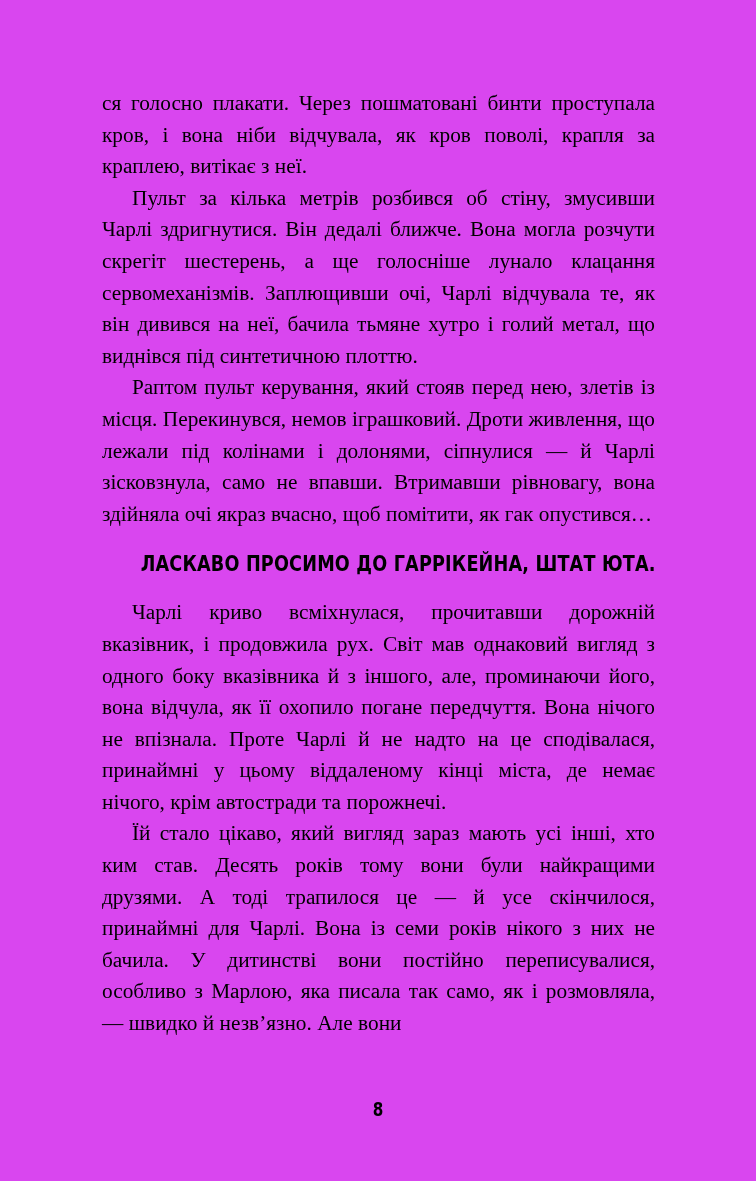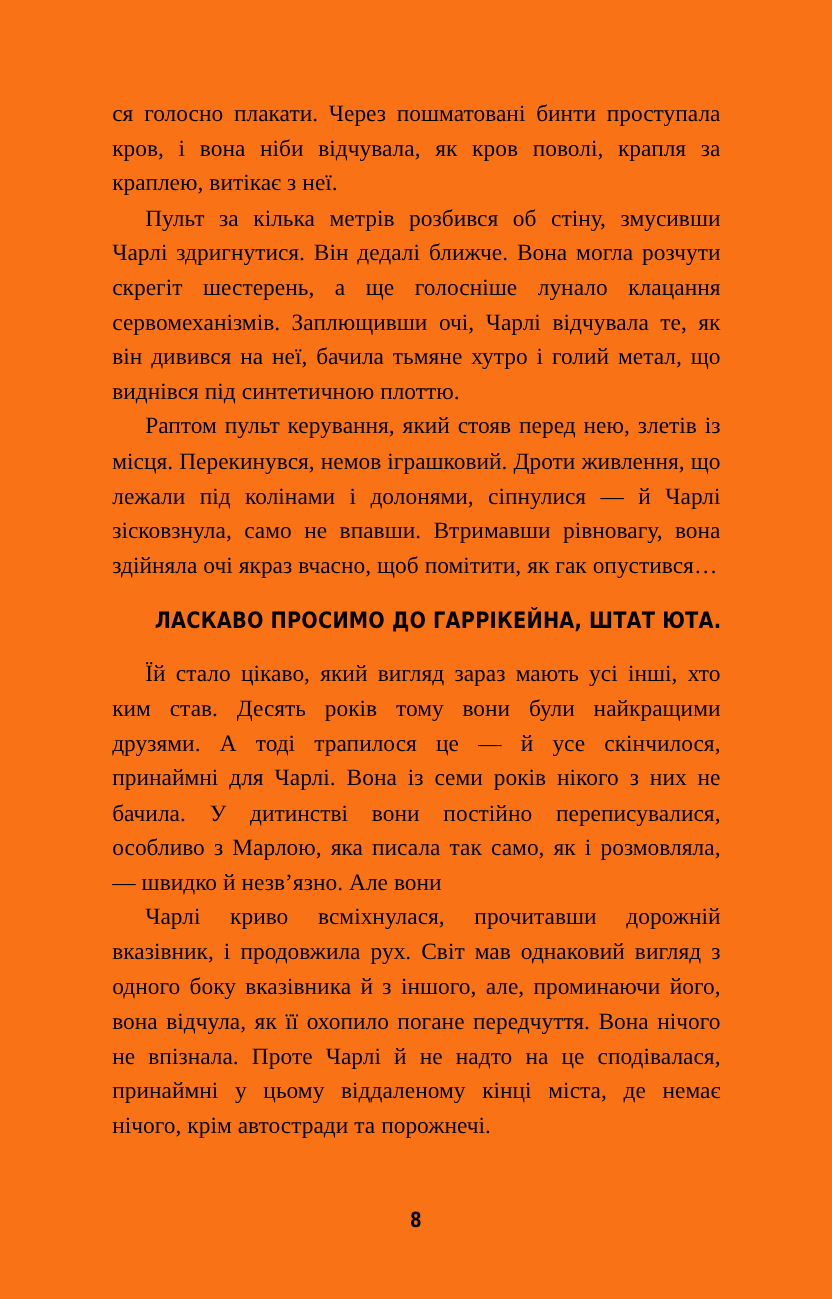--- a/index.html
+++ b/index.html
@@ -12,21 +12,21 @@
     background: #ffffff;
     font-family: "Liberation Serif", "DejaVu Serif", serif;
     color: #000000;
     overflow: hidden;
   }
 
   .page {
     position: relative;
     width: 756px;
     height: 1181px;
-    background: #f97316;
+    background: #d946ef;
     box-sizing: border-box;
   }
 
   .text-column {
     position: absolute;
     left: 102px;
     top: 88px;
     width: 553px;
   }
 
@@ -87,21 +87,21 @@
     <p class="body-par">Пульт за кілька метрів розбився об стіну, змусивши Чарлі здригнутися. Він дедалі ближче. Вона могла розчути скрегіт шестерень, а ще голосніше лунало клацання сервомеханізмів. Заплющивши очі, Чарлі відчувала те, як він дивився на неї, бачила тьмяне хутро і голий метал, що виднівся під синтетичною плоттю.</p>
 
     <p class="body-par">Раптом пульт керування, який стояв перед нею, злетів із місця. Перекинувся, немов іграшковий. Дроти живлення, що лежали під колінами і долонями, сіпнулися — й Чарлі зісковзнула, само не впавши. Втримавши рівновагу, вона здійняла очі якраз вчасно, щоб помітити, як гак опустився…</p>
 
     <div class="gap-before-sign"></div>
 
     <p class="sign-heading">ЛАСКАВО ПРОСИМО ДО ГАРРІКЕЙНА, ШТАТ ЮТА.</p>
 
     <div class="gap-after-sign"></div>
 
+    <p class="body-par">Чарлі криво всміхнулася, прочитавши дорожній вказівник, і продовжила рух. Світ мав однаковий вигляд з одного боку вказівника й з іншого, але, проминаючи його, вона відчула, як її охопило погане передчуття. Вона нічого не впізнала. Проте Чарлі й не надто на це сподівалася, принаймні у цьому віддаленому кінці міста, де немає нічого, крім автостради та порожнечі.</p>
+
     <p class="body-par">Їй стало цікаво, який вигляд зараз мають усі інші, хто ким став. Десять років тому вони були найкращими друзями. А тоді трапилося це — й усе скінчилося, принаймні для Чарлі. Вона із семи років нікого з них не бачила. У дитинстві вони постійно переписувалися, особливо з Марлою, яка писала так само, як і розмовляла, — швидко й незв’язно. Але вони</p>
-
-    <p class="body-par">Чарлі криво всміхнулася, прочитавши дорожній вказівник, і продовжила рух. Світ мав однаковий вигляд з одного боку вказівника й з іншого, але, проминаючи його, вона відчула, як її охопило погане передчуття. Вона нічого не впізнала. Проте Чарлі й не надто на це сподівалася, принаймні у цьому віддаленому кінці міста, де немає нічого, крім автостради та порожнечі.</p>
 
   </div>
 
   <div class="folio">8</div>
 
 </div>
 
 </body></html>

